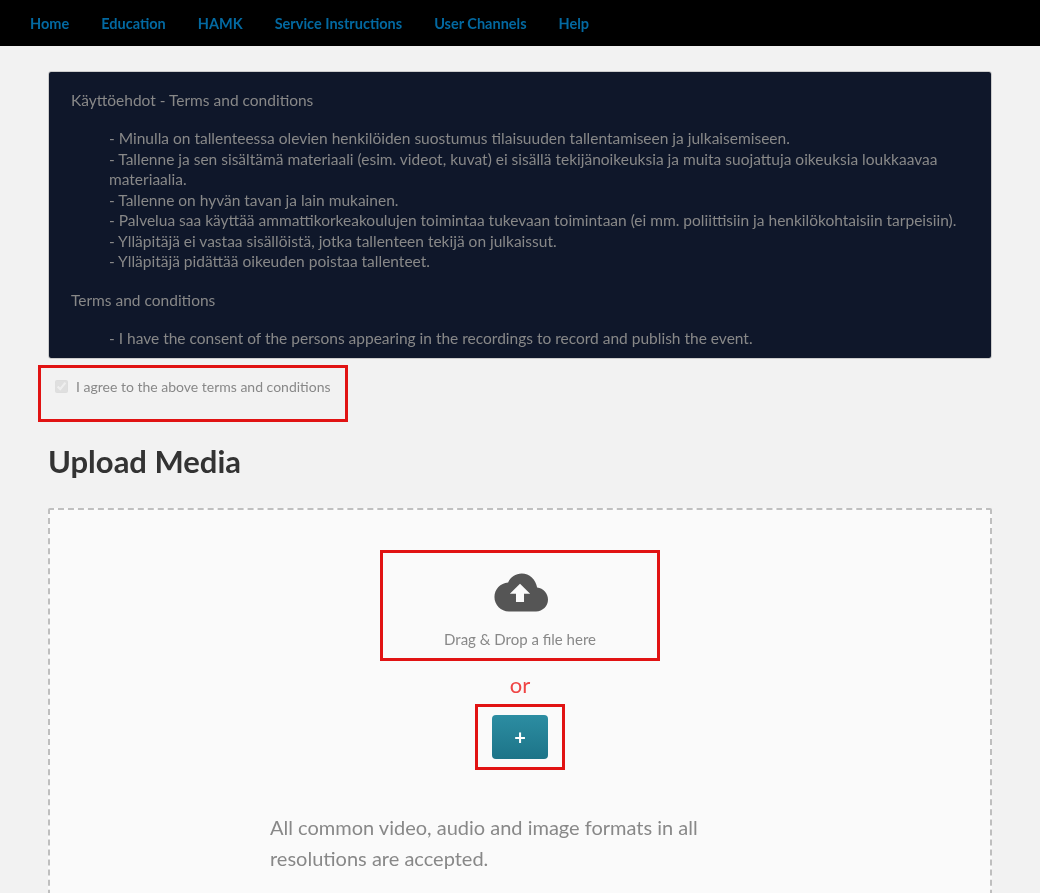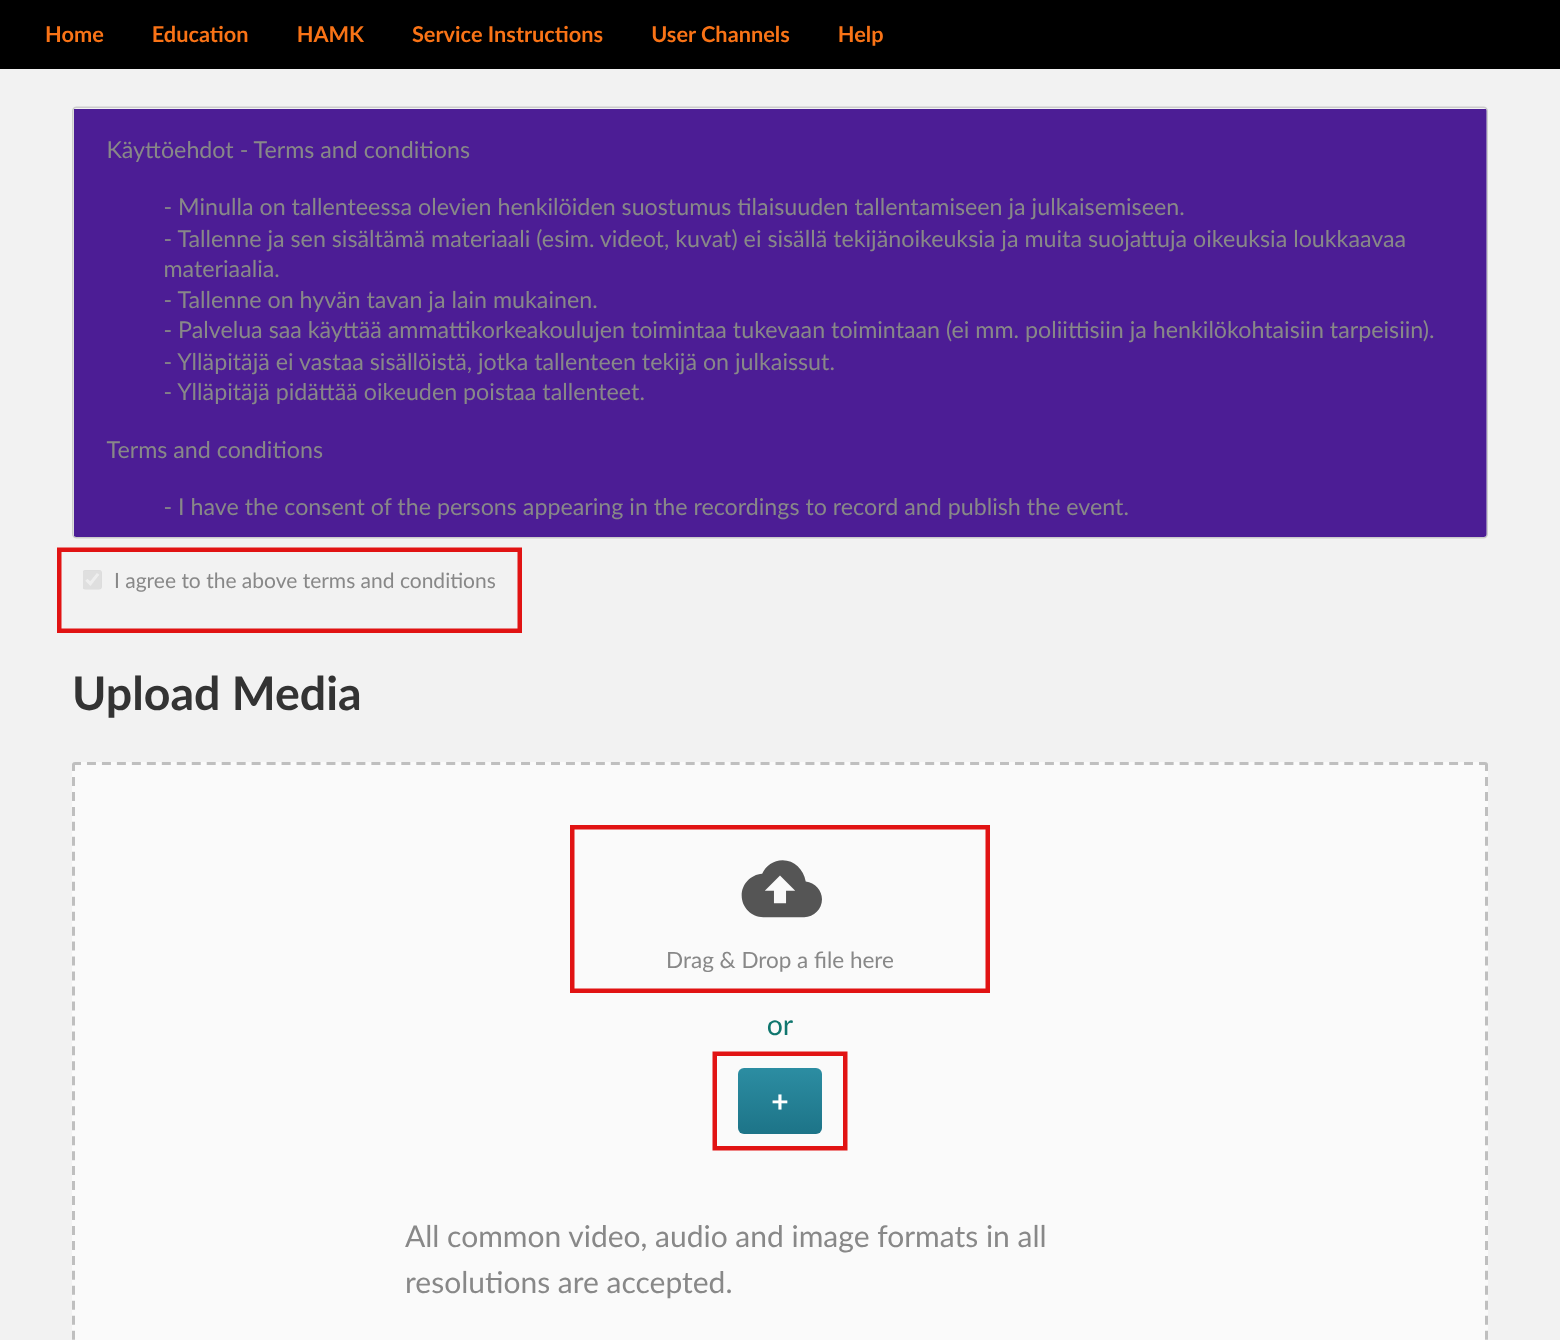--- a/index.html
+++ b/index.html
@@ -11,33 +11,33 @@
       color: #fff;
       height: 46px;
       display: flex;
       align-items: center;
       padding: 0 30px;
       gap: 32px;
       font-size: 14.5px;
       font-weight: 700;
     }
     .topbar a {
-      color: #f97316;
+      color: #0369a1;
       text-decoration: none;
       cursor: pointer;
     }
 
     
     .container {
       padding: 25px 48px 40px 48px;
     }
 
     
     .terms-box {
-      background: #4c1d95;
+      background: #0f172a;
       border: 1px solid #ccc;
       border-radius: 3px;
       padding: 18px 22px 10px 22px;
       height: 288px;
       overflow-y: scroll;
       color: #888;
       font-size: 15.5px;
       line-height: 1.32;
       position: relative;
     }
@@ -93,22 +93,22 @@
       width: 280px;
     }
     .cloud-icon { color: #555; margin-bottom: 10px; }
     .drag-label {
       color: #888;
       font-size: 15px;
       margin-top: 4px;
     }
 
     .or-label {
-      color: #0f766e;
-      font-size: 19px;
+      color: #ef4444;
+      font-size: 22px;
       margin: 10px 0 6px 0;
     }
 
     .btn-highlight {
       border: 3px solid #e11313;
       padding: 8px 14px;
       display: inline-block;
     }
     .choose-btn {
       background: #1f7f94;

